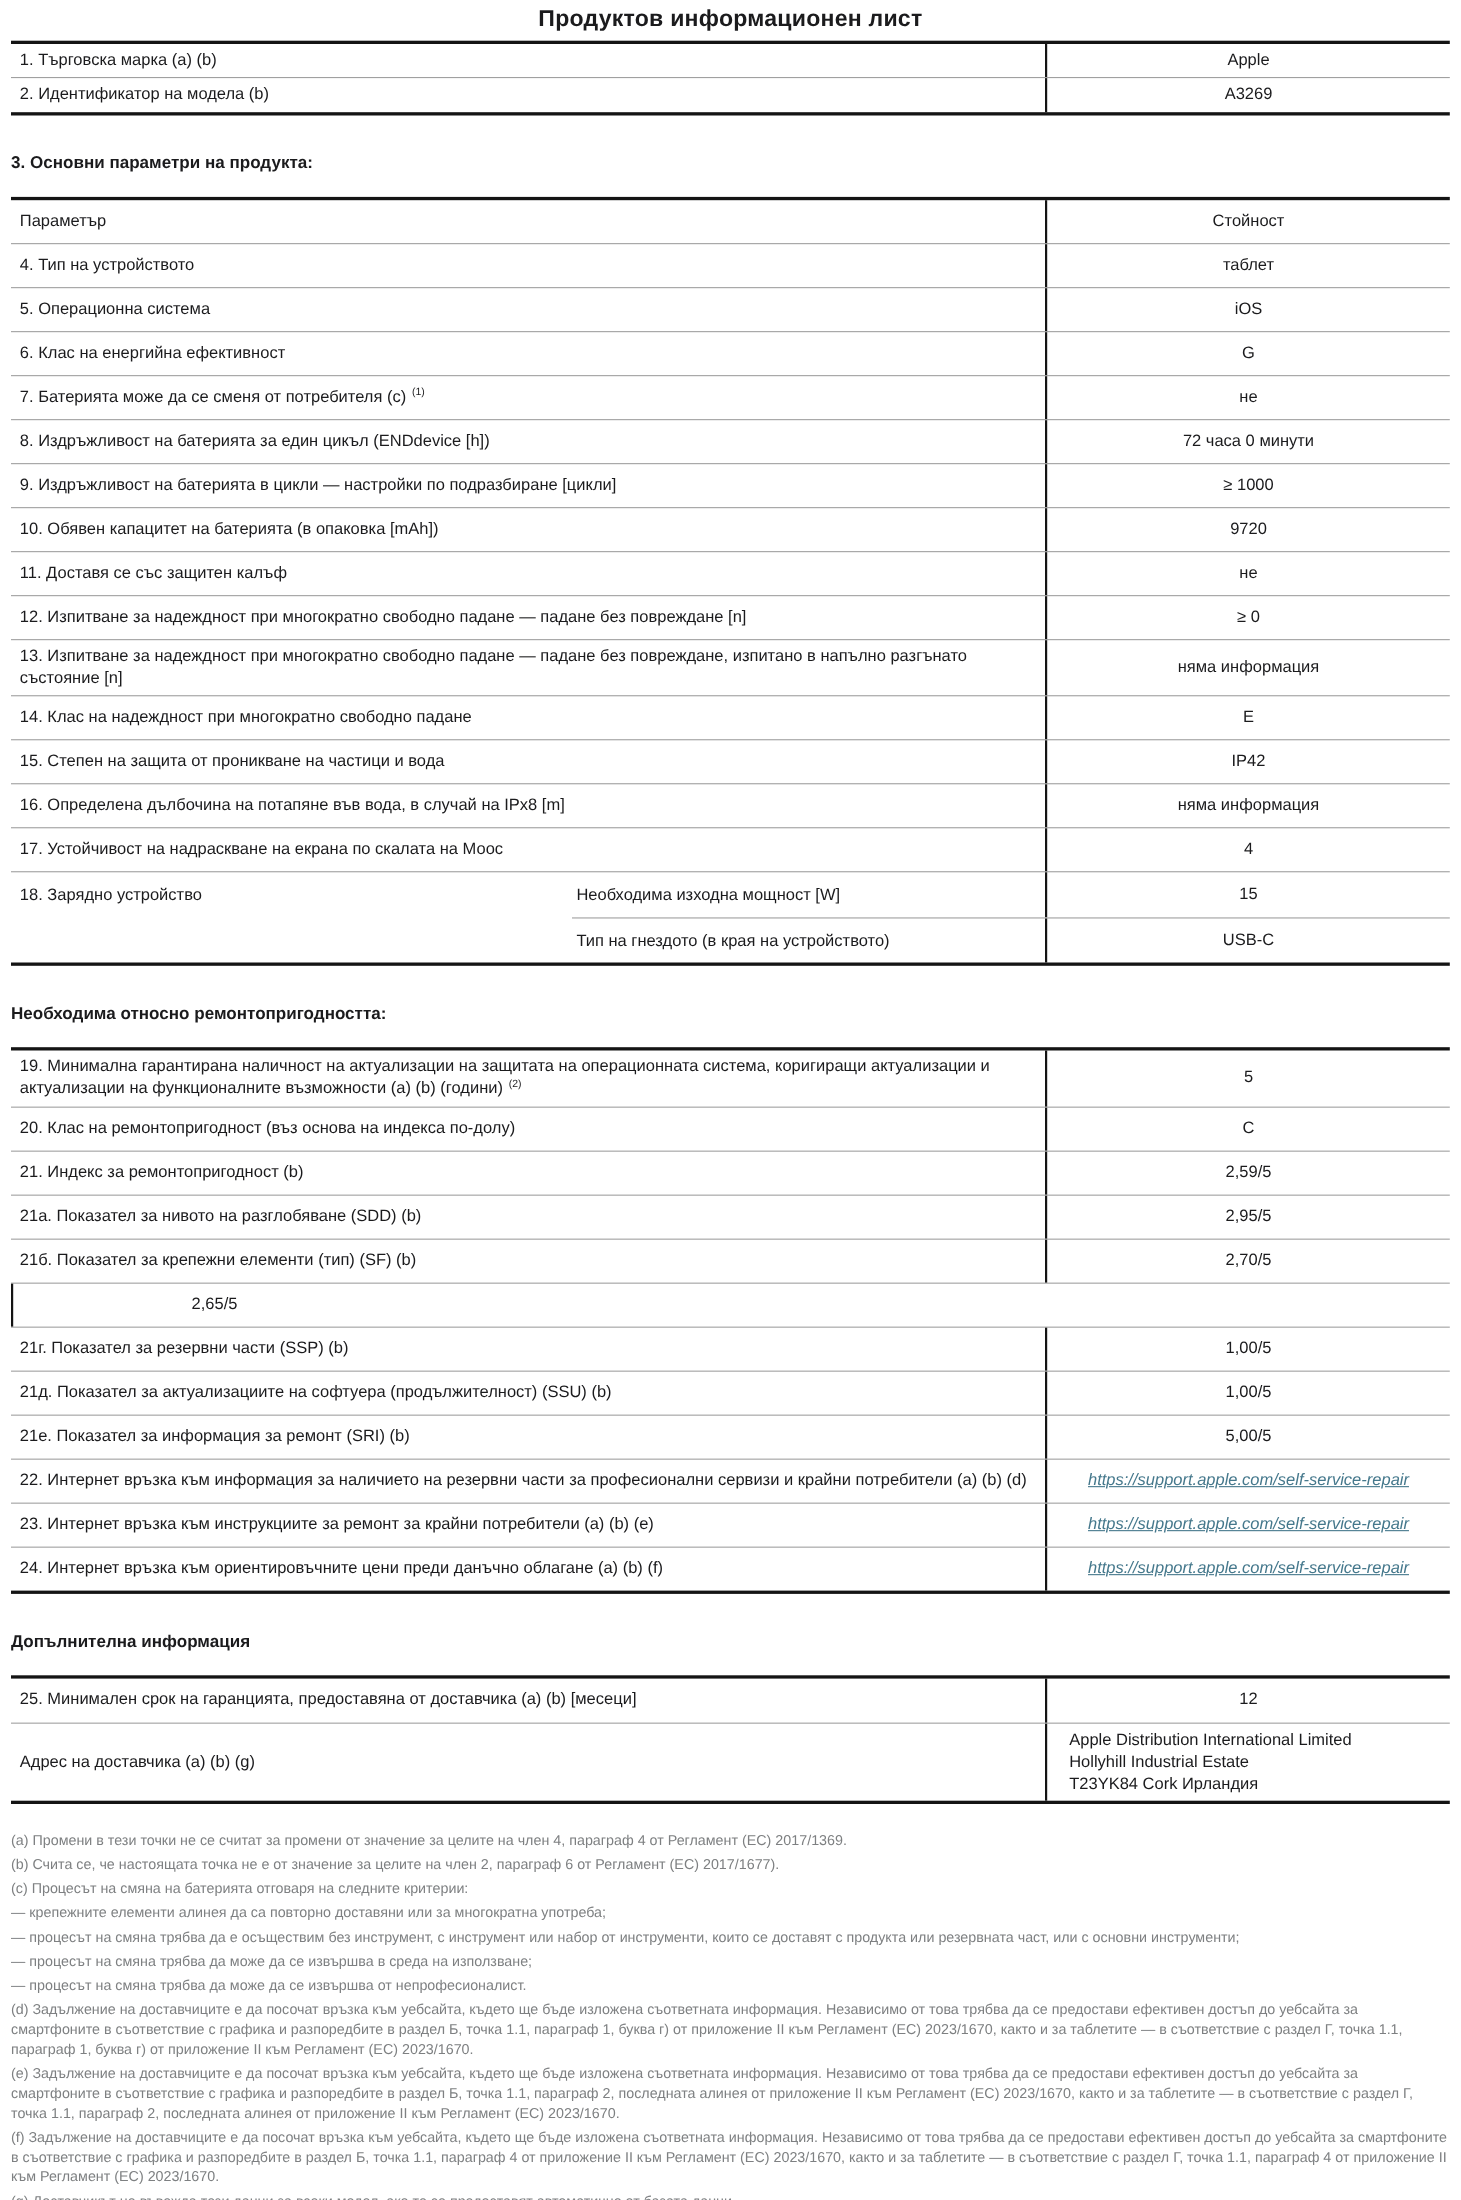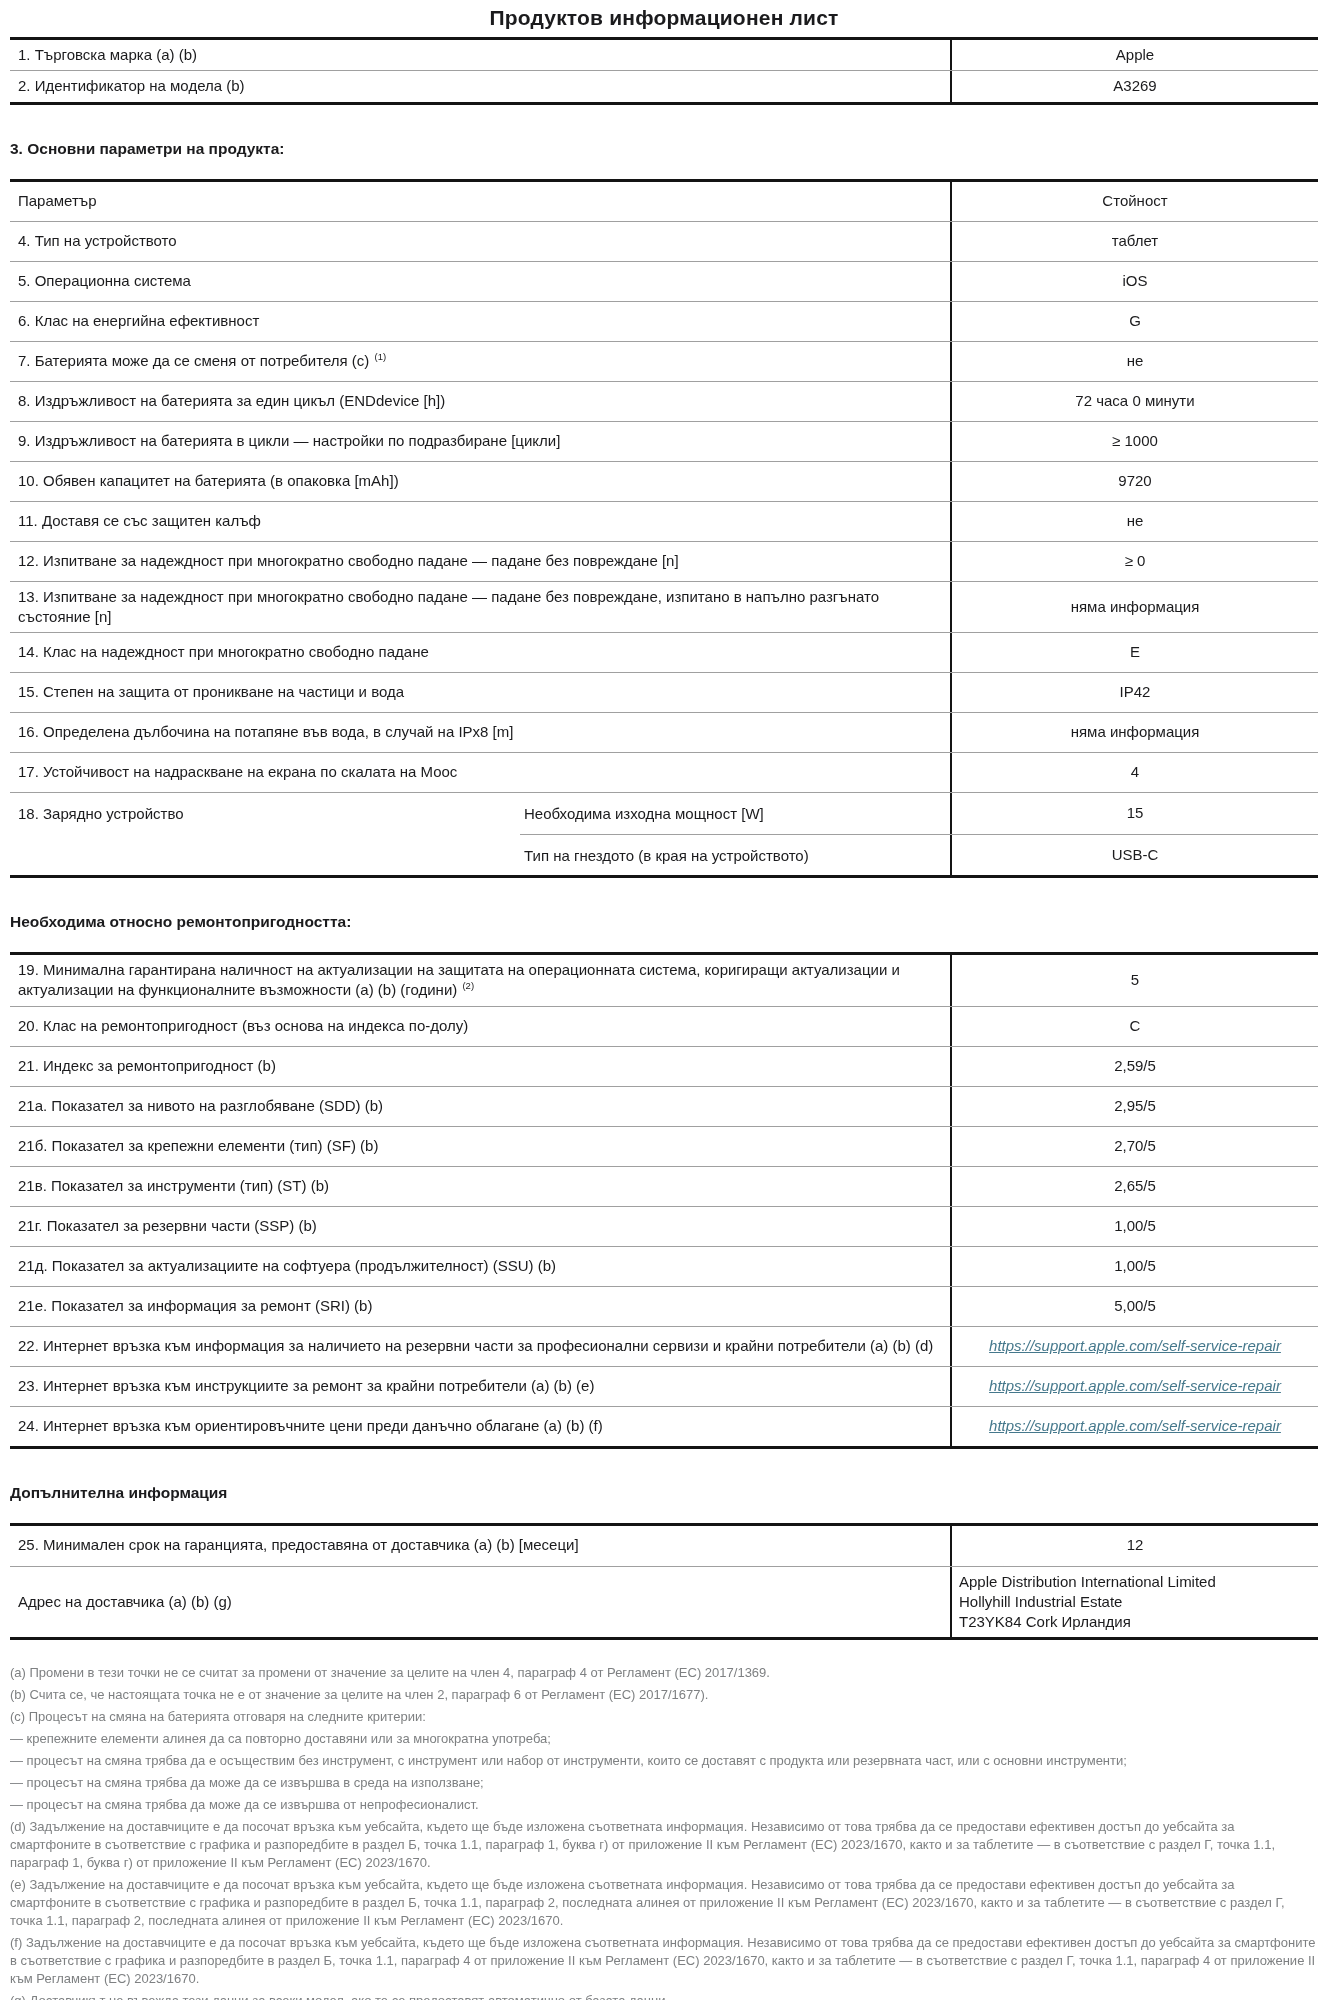--- a/index.html
+++ b/index.html
@@ -37,21 +37,21 @@
 
   .cell{display:flex;align-items:center;font-size:15px;line-height:1.35;}
   .lab{flex:1;padding:5px 14px 5px 8px;text-align:left;}
   .val{
     width:368px;
     border-left:2px solid var(--heavy);
     justify-content:center;
     text-align:center;
     padding:5px 10px;
   }
-  .val.left{justify-content:flex-start;text-align:left;flex-direction:column;align-items:flex-start;padding-left:7px;}
+  .val.left{justify-content:flex-start;text-align:left;flex-direction:column;align-items:flex-start;padding-left:20px;}
   .val.left .addr-line{display:block;}
   sup{font-size:9.5px;line-height:0;margin-left:1px;}
 
   .vlink{
     color:var(--link);
     text-decoration:underline;
     cursor:pointer;
     word-break:break-all;
     font-style:italic;
   }
@@ -290,23 +290,20 @@
       </div>
       <div class="trow">
         <div class="cell lab">
           <span><span>21б. Показател за крепежни елементи (тип) (SF) (b)</span></span>
         </div>
         <div class="cell val">
           <span>2,70/5</span>
         </div>
       </div>
       <div class="trow">
-        <div class="cell lab">
-          <span><span>21в. Показател за инструменти (тип) (ST) (b)</span></span>
-        </div>
         <div class="cell val">
           <span>2,65/5</span>
         </div>
       </div>
       <div class="trow">
         <div class="cell lab">
           <span><span>21г. Показател за резервни части (SSP) (b)</span></span>
         </div>
         <div class="cell val">
           <span>1,00/5</span>

